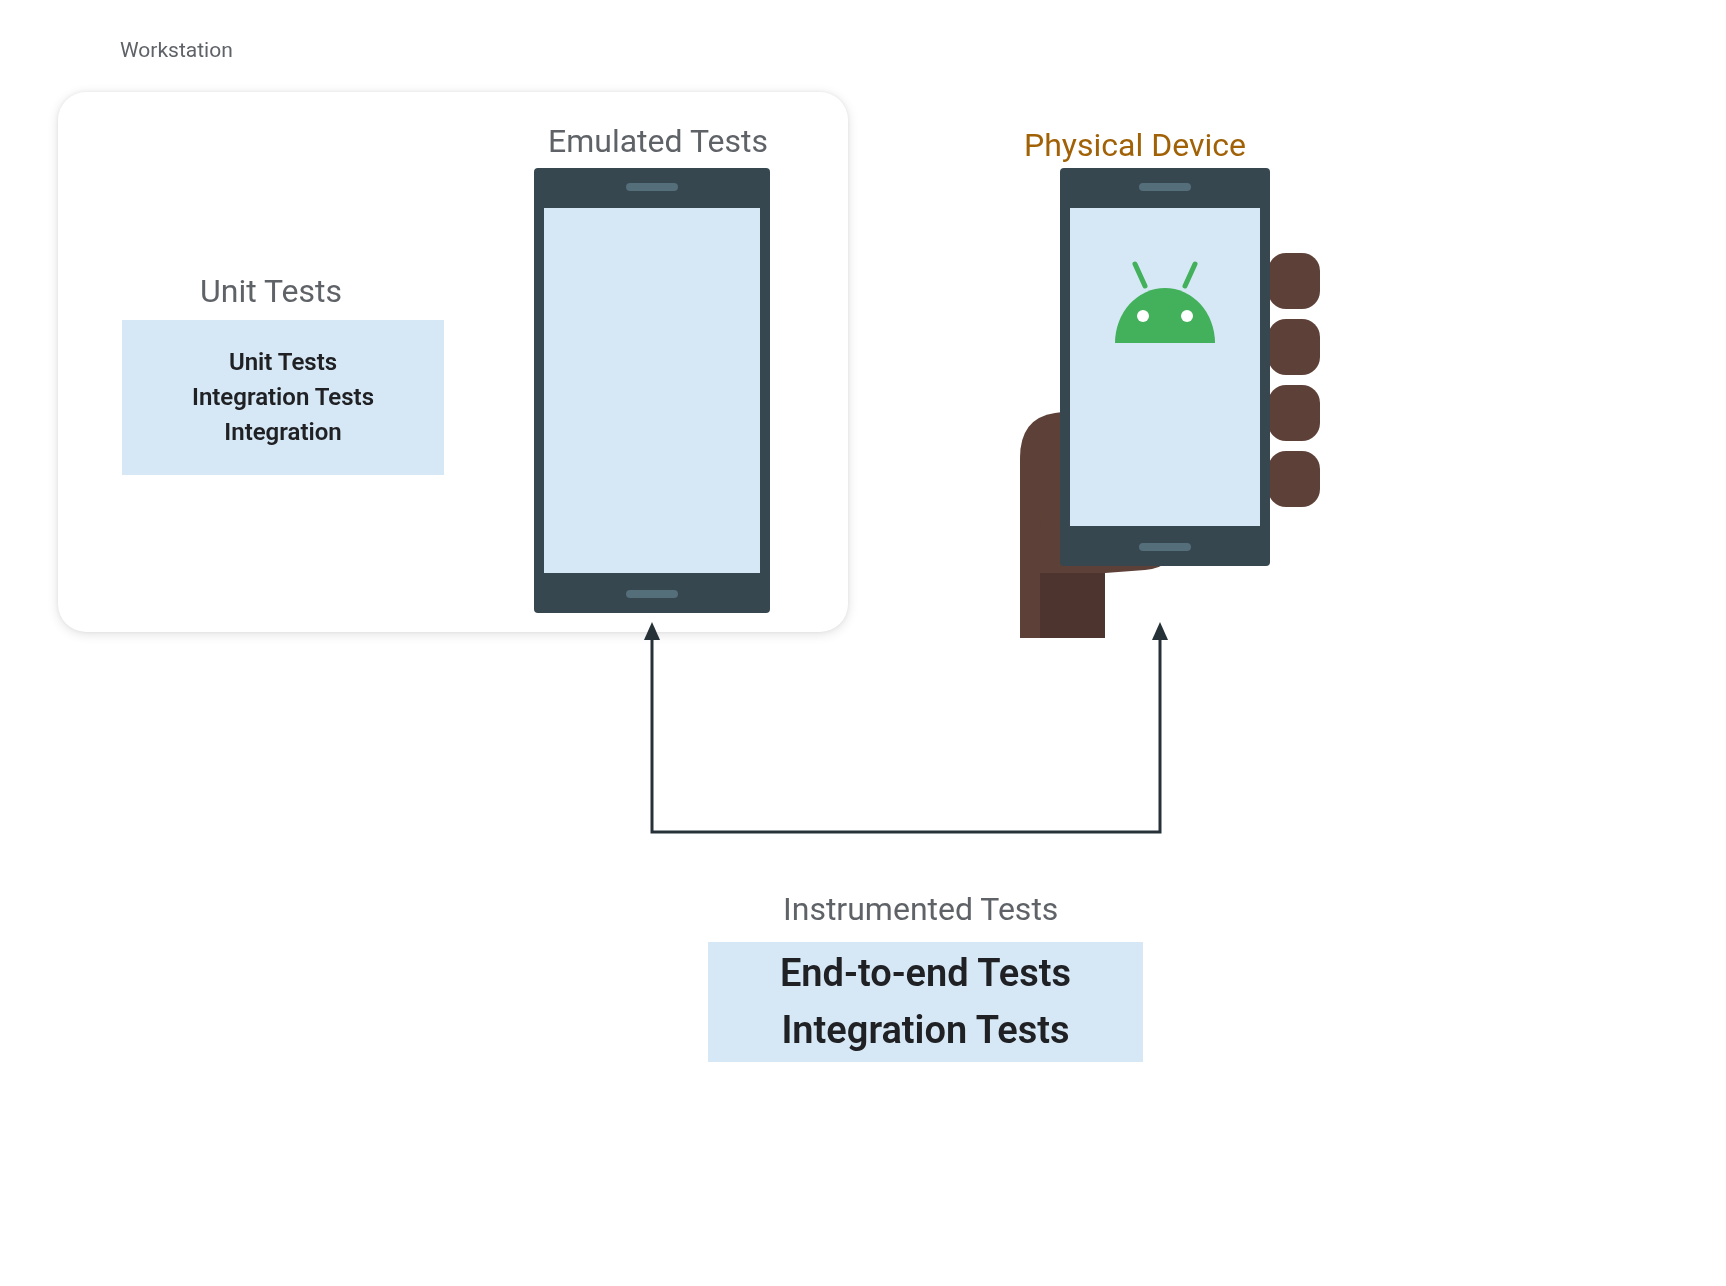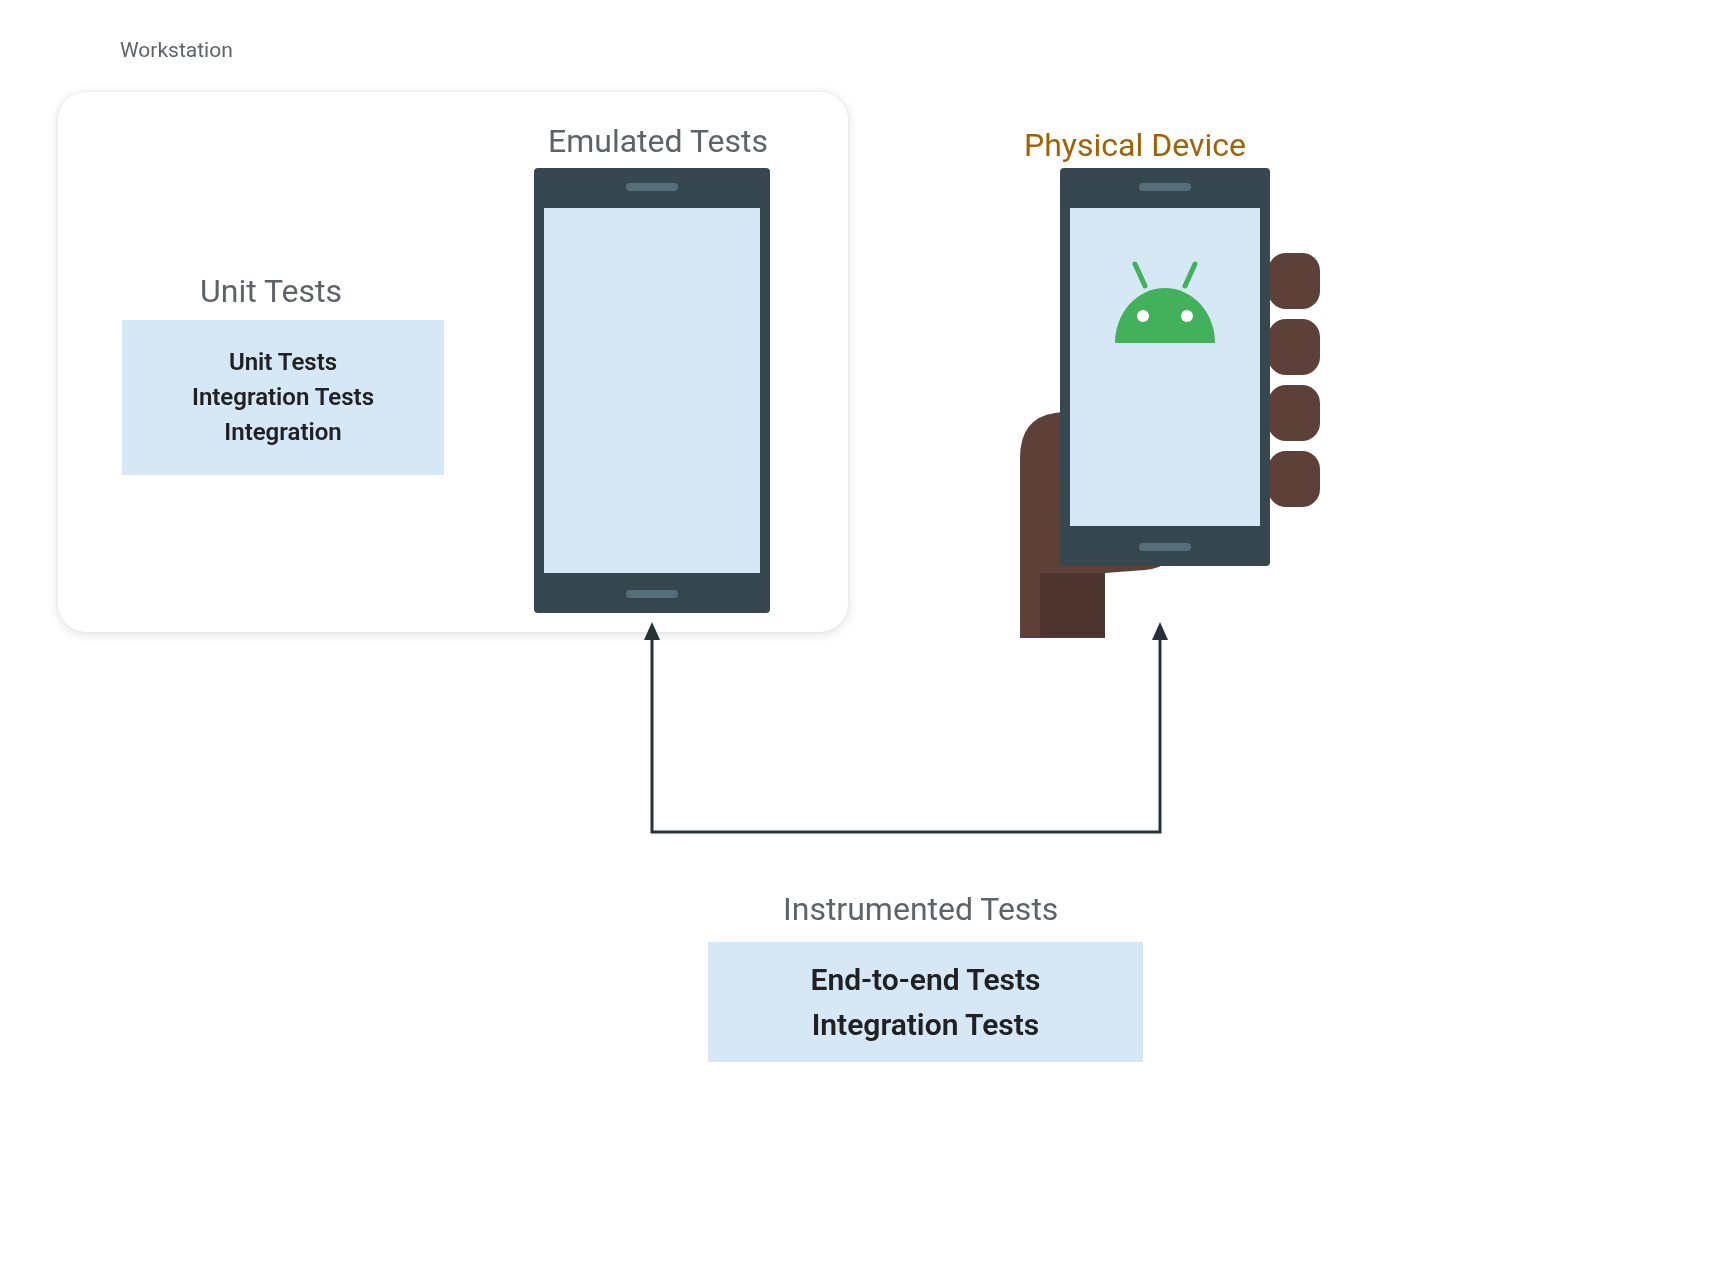--- a/index.html
+++ b/index.html
@@ -158,21 +158,21 @@
       position: absolute;
       left: 708px;
       top: 942px;
       width: 435px;
       height: 120px;
       background: #d6e8f5;
       display: flex;
       flex-direction: column;
       justify-content: center;
       align-items: center;
-      font-size: 30px;
+      font-size: 38px;
       font-weight: 600;
       color: #202124;
       line-height: 1.5;
     }
   </style>
 </head>
 <body>
 
 <div class="workstation-label">Workstation</div>
 

